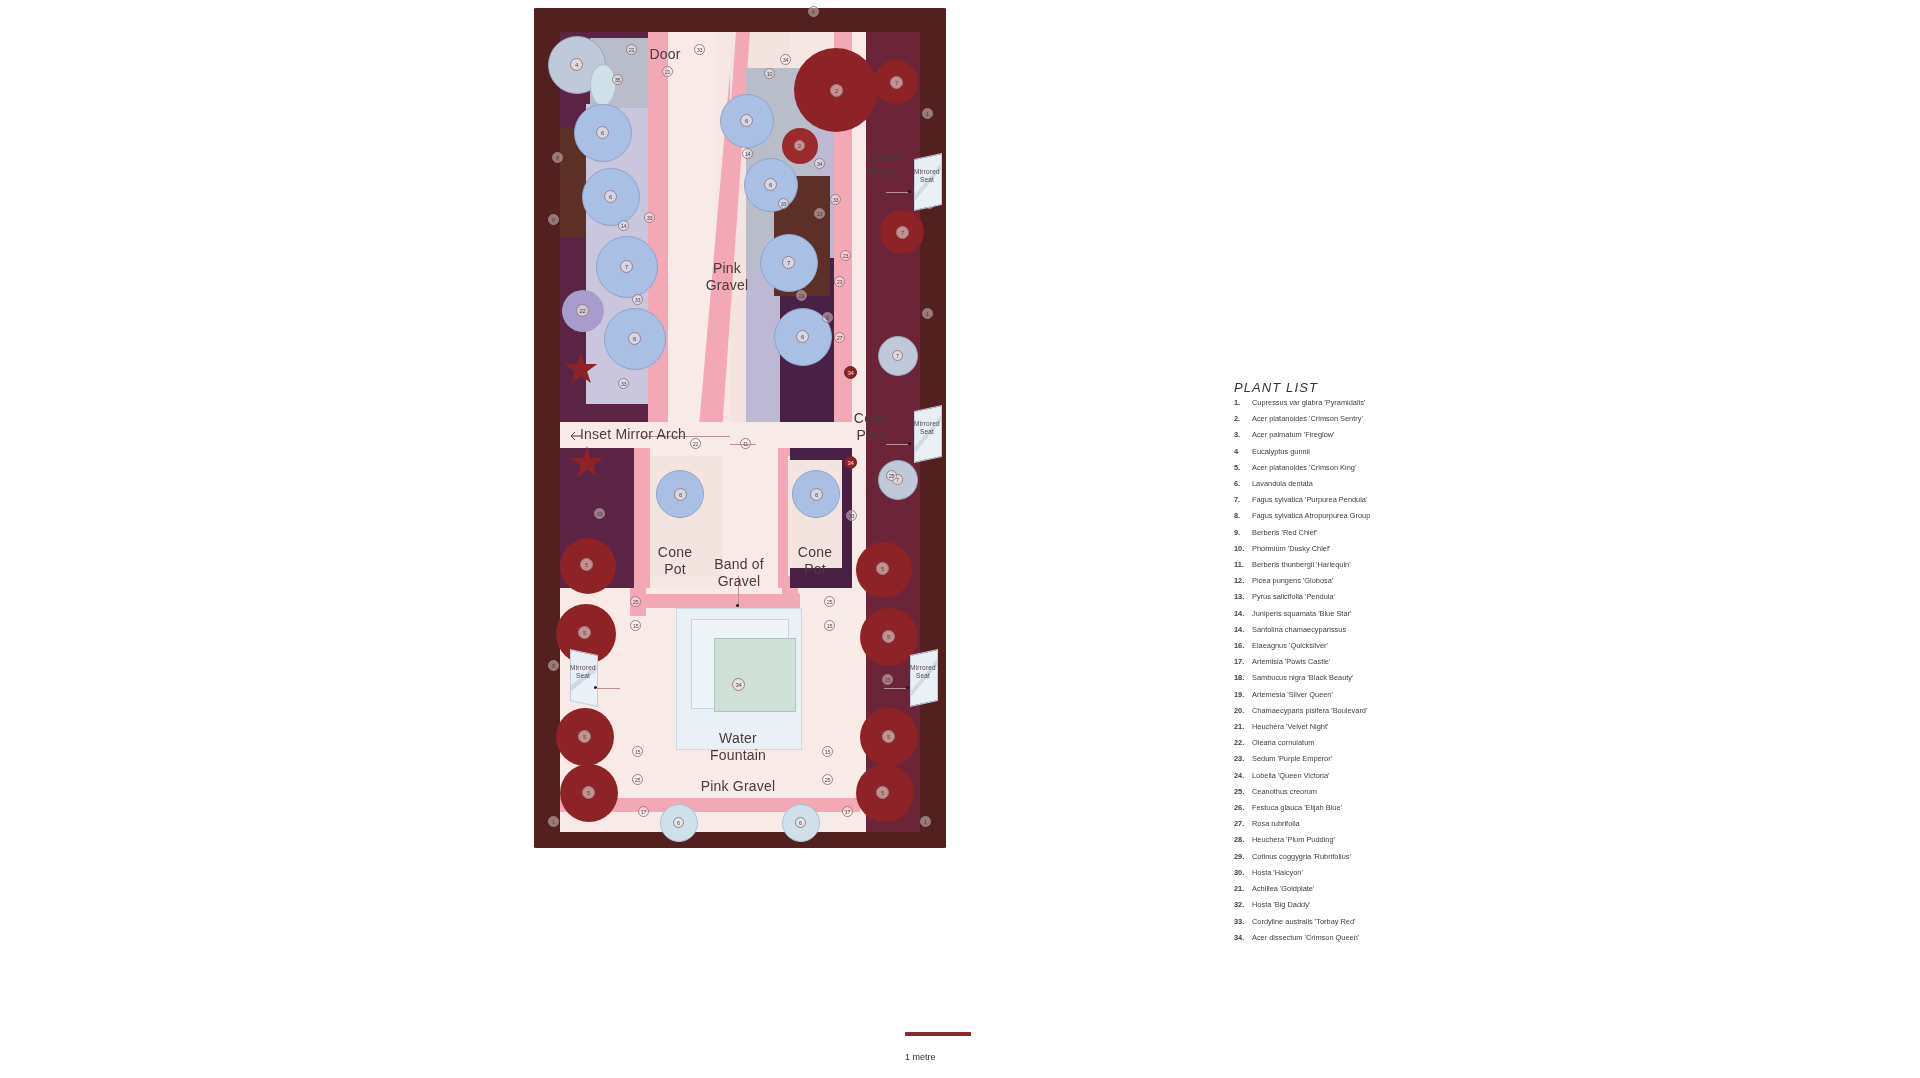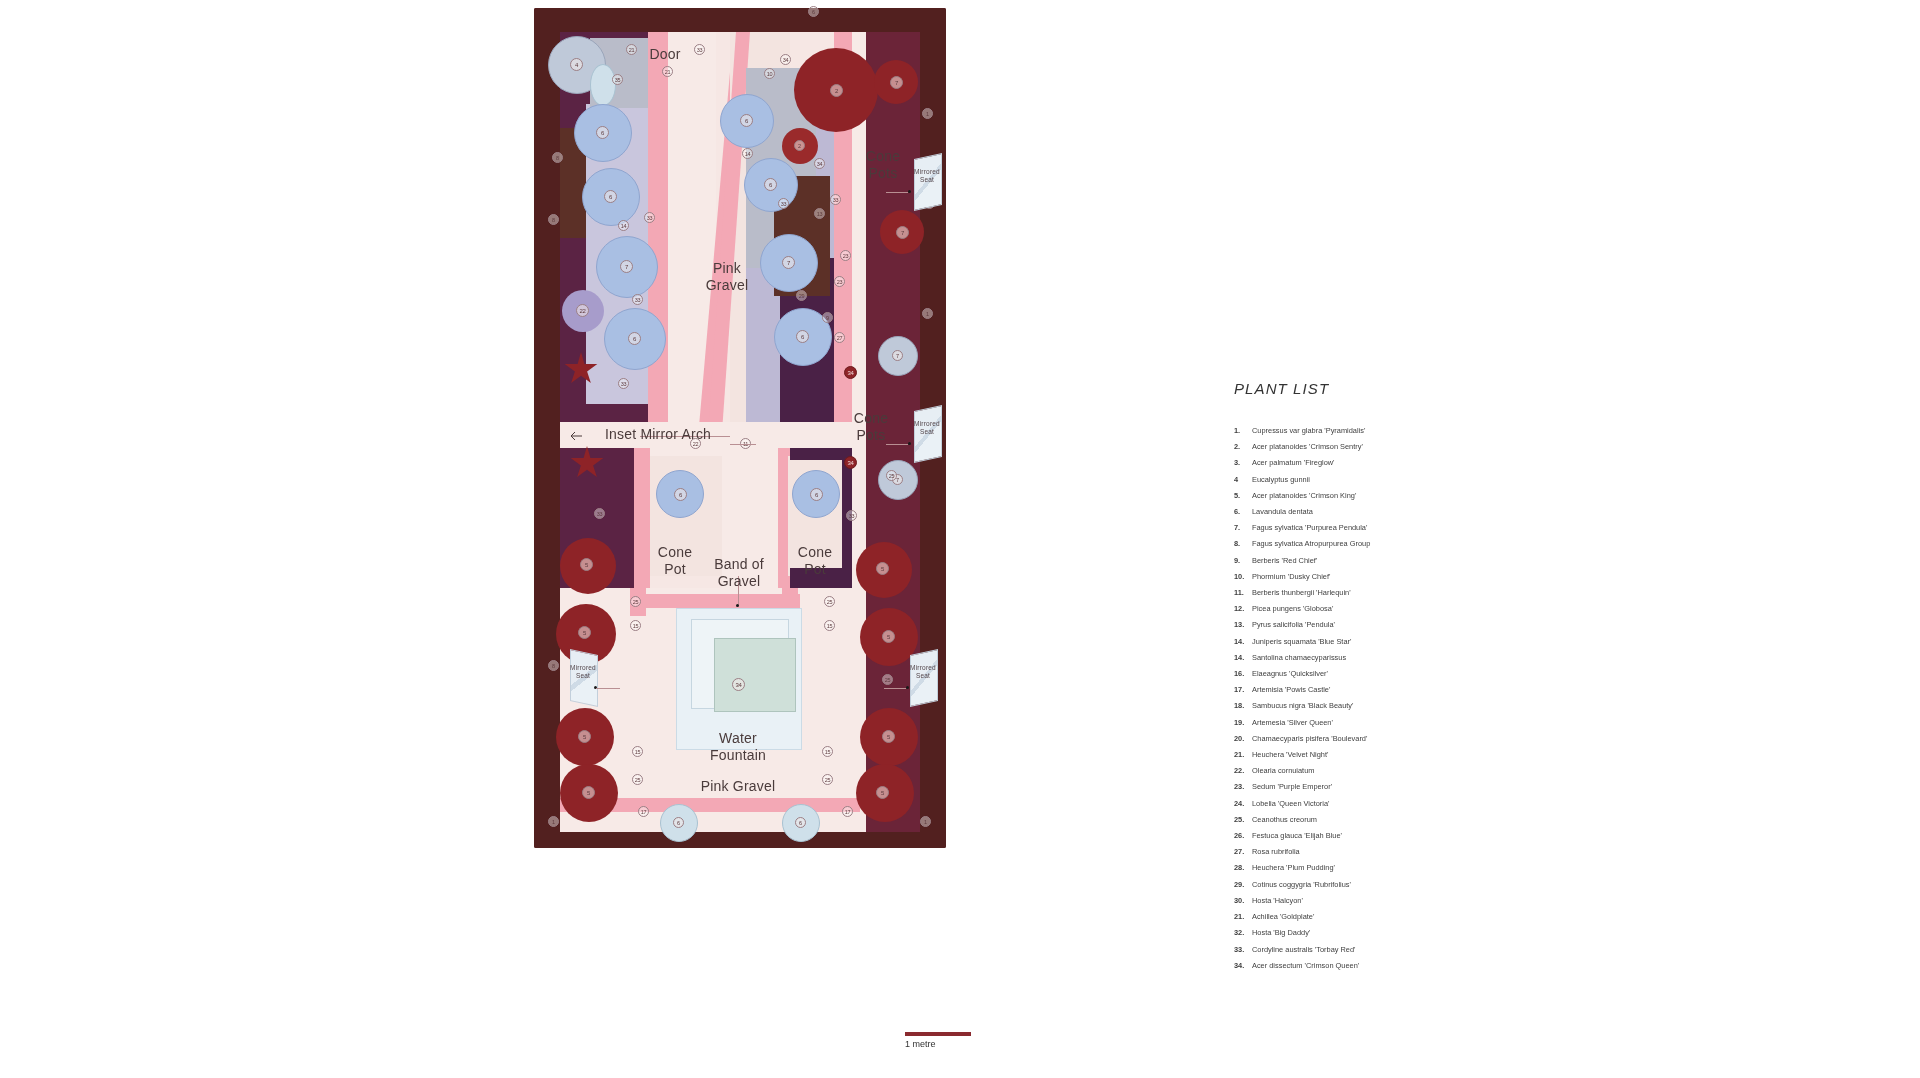--- a/index.html
+++ b/index.html
@@ -140,36 +140,35 @@
   
   .star {
     position:absolute; width:34px;height:34px;
     background:#8e2327;
     clip-path: polygon(50% 0%,60% 35%,98% 35%,68% 57%,79% 91%,50% 70%,21% 91%,32% 57%,2% 35%,40% 35%);
   }
 
   
   #scale-wrap { position:absolute; left:905px; top:1032px; }
   #scale-bar { width:66px; height:4px; background:#8a2a2f; }
-  #scale-label { font-size:9px; color:#333; margin-top:3px; font-family:"Liberation Sans",sans-serif; }
+  #scale-label { font-size:9px; color:#333; margin-top:16px; font-family:"Liberation Sans",sans-serif; }
 
   
   #plant-list {
     position: absolute;
     left: 1234px; top: 380px;
     width: 260px;
     font-family: "Liberation Sans", sans-serif;
     color: #3c3c3c;
   }
   #plant-list-title {
-    font-size: 15px;
+    font-size: 13px;
     font-style: italic;
     letter-spacing: 1.1px;
     color: #333;
-    margin-bottom: 26px;
   }
   .pl-row { display: flex; font-size: 7.4px; line-height: 16.2px; color:#3e3e3e; }
   .pl-num { width: 18px; flex: none; text-align: left; font-weight: bold; }
   .pl-name { flex: 1; }
   #pl-extra { margin-top: 18px; }
   .pl-sub { font-size: 7.4px; line-height: 16.2px; padding-left: 18px; color:#3e3e3e; }
 </style>
 </head>
 <body>
 
@@ -399,21 +398,21 @@
     <div class="leaderv" style="left:204px; top:568px; height:30px;"></div>
     <div class="dot" style="left:202px; top:596px;"></div>
 
     <div class="mlabel" style="left:106px; top:38px; width:50px;">Door</div>
     <div class="mlabel" style="left:168px; top:252px; width:50px;">Pink
 Gravel</div>
     <div class="mlabel" style="left:326px; top:140px; width:46px;">Cone
 Pots</div>
     <div class="mlabel" style="left:314px; top:402px; width:46px;">Cone
 Pots</div>
-    <div class="mlabel left" style="left:46px; top:418px; width:120px;margin-left:25px;">Inset Mirror Arch</div>
+    <div class="mlabel left" style="left:46px; top:418px; width:120px;">Inset Mirror Arch</div>
     <div class="mlabel" style="left:118px; top:536px; width:46px;">Cone
 Pot</div>
     <div class="mlabel" style="left:258px; top:536px; width:46px;">Cone
 Pot</div>
     <div class="mlabel" style="left:176px; top:548px; width:58px;">Band of
 Gravel</div>
     <div class="mlabel" style="left:158px; top:722px; width:92px;">Water Fountain</div>
     <div class="mlabel" style="left:162px; top:770px; width:84px;">Pink Gravel</div>
 
     <svg style="position:absolute;left:36px;top:422px;width:14px;height:12px;">

